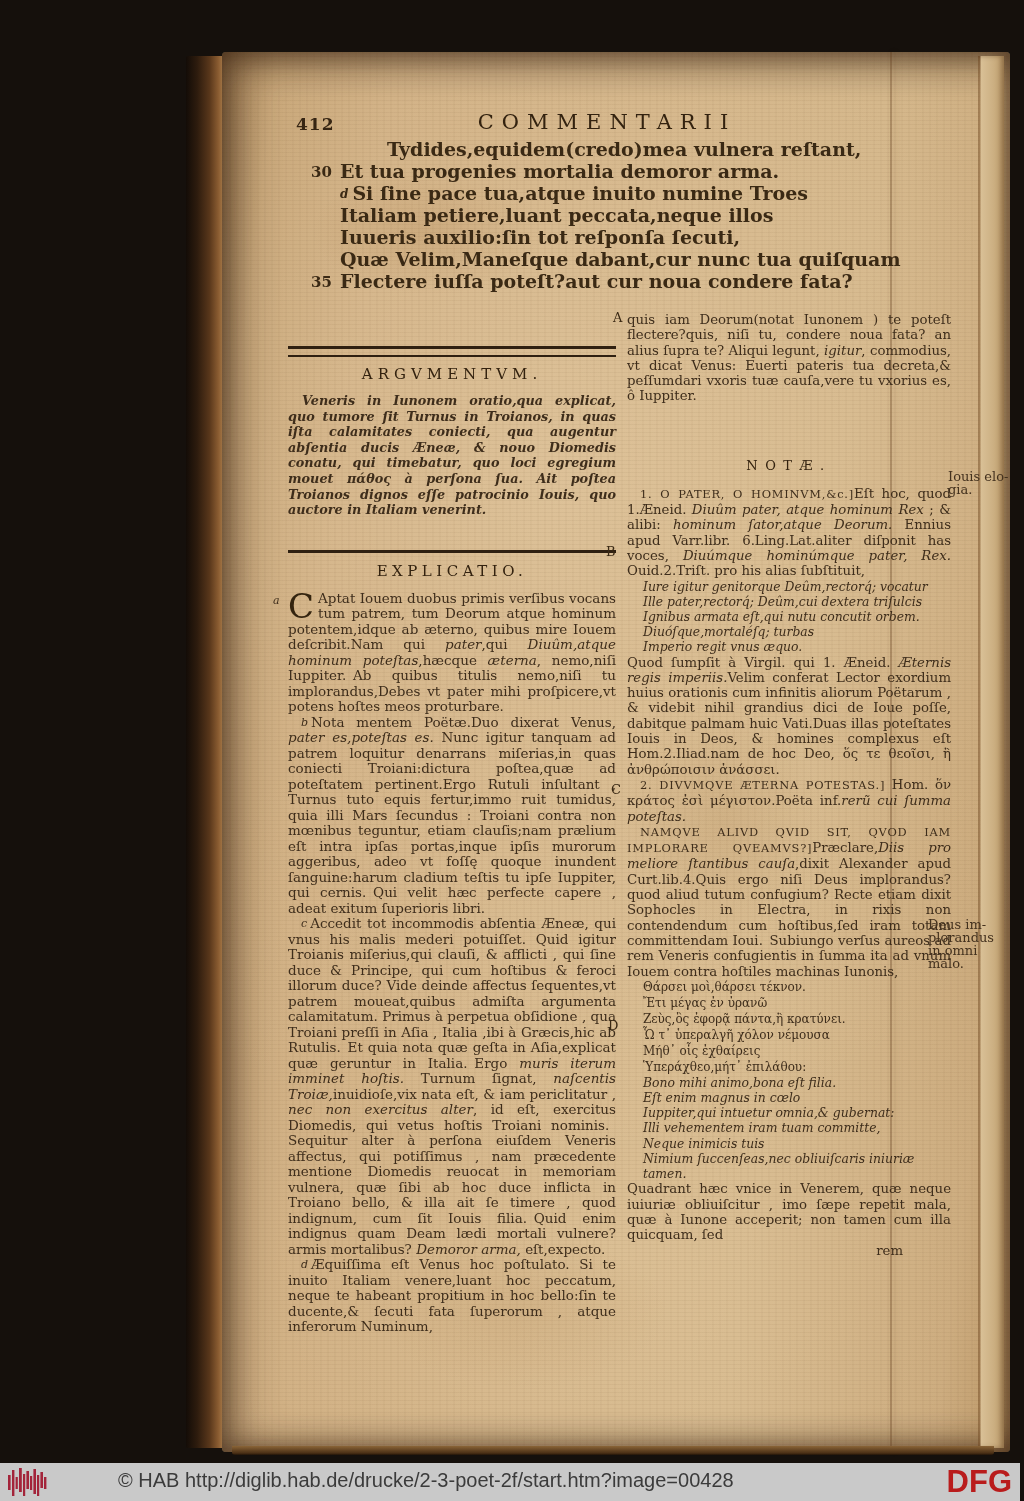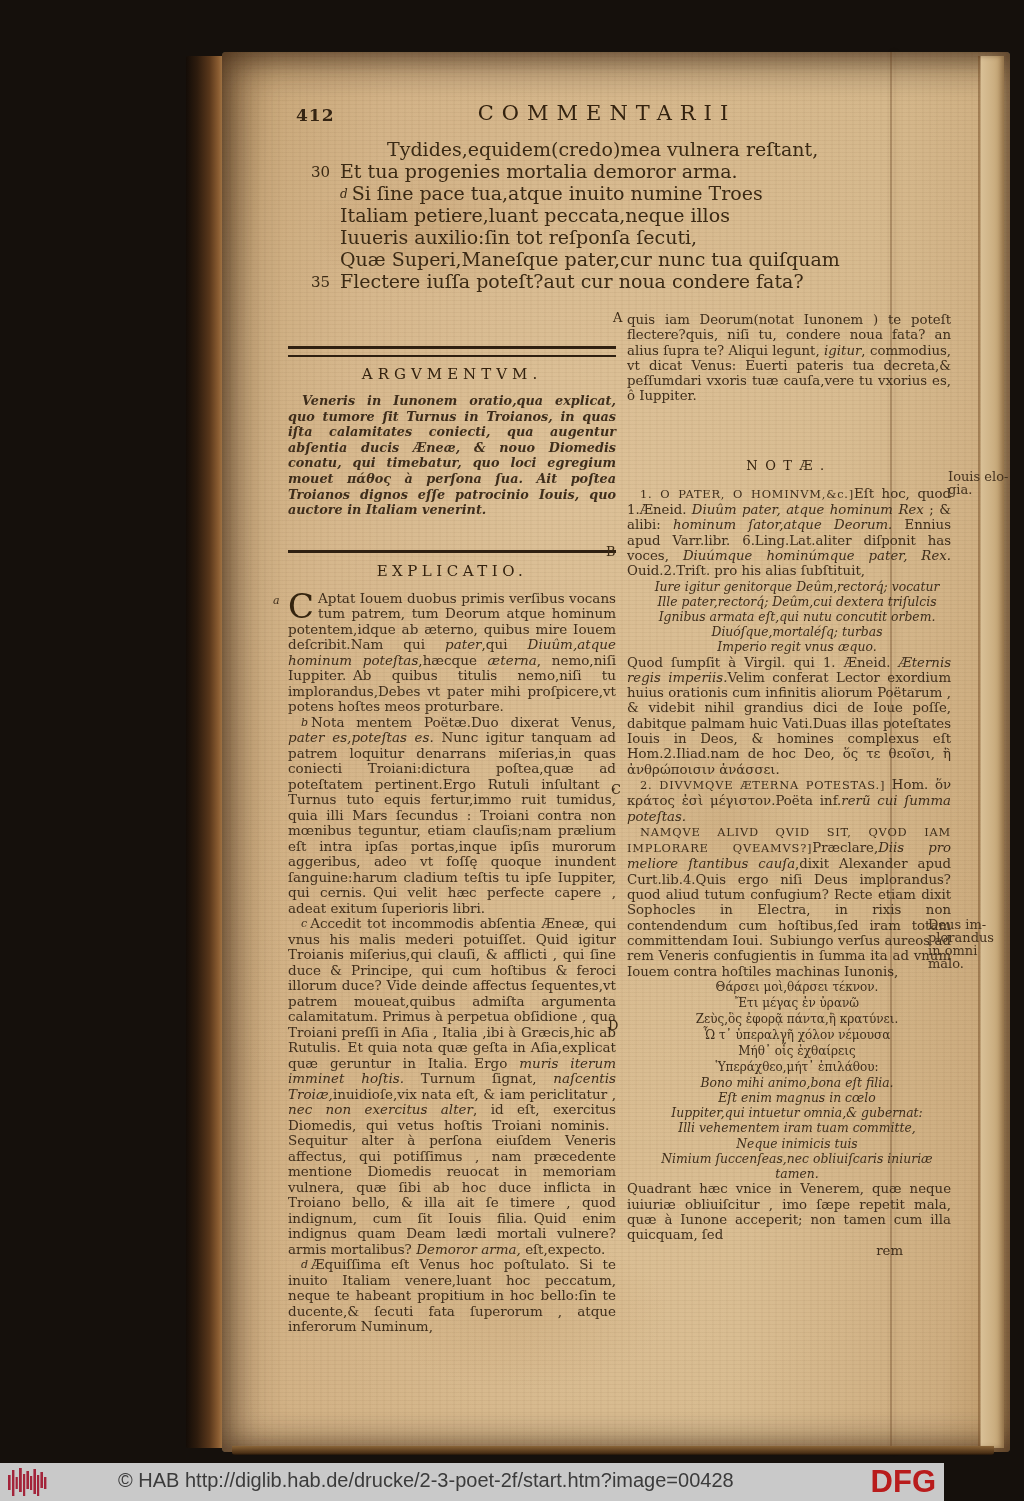--- a/index.html
+++ b/index.html
@@ -49,27 +49,27 @@
   .fore-edge{
     position:absolute;left:756px;top:4px;width:26px;height:1392px;
     background:linear-gradient(90deg, rgba(120,80,40,.45) 0 2px, #d9c096 3px, #cdb184 55%, #bf9e6d 100%);
     box-shadow:inset -3px 0 5px rgba(70,40,15,.4);
   }
   .page-bottom-edge{
     position:absolute;left:232px;top:1446px;width:762px;height:9px;
     background:linear-gradient(180deg,#8a6437,#4a2f15 80%,#211408);border-radius:0 0 3px 3px;
   }
   
-  .running-head{position:absolute;left:0;top:49px;width:100%;height:32px;}
+  .running-head{position:absolute;left:0;top:58px;width:100%;height:32px;}
   .page-num{position:absolute;left:74px;top:4px;font-size:17px;font-weight:bold;letter-spacing:1px;color:#362513;}
   .running-title{position:absolute;left:225px;top:0;width:320px;text-align:center;
     font-size:21px;letter-spacing:8px;color:#33220f;}
   
   .verse{position:absolute;left:85px;top:87px;width:560px;font-size:19px;line-height:21.8px;color:#3a2914;}
-  .vline{position:relative;padding-left:33px;white-space:nowrap;}
+  .vline{position:relative;padding-left:33px;white-space:nowrap;font-weight:bold;}
   .vline.first{padding-left:80px;}
   .vnum{position:absolute;left:4px;top:1px;font-size:15px;}
   .vref{font-size:12px;font-style:italic;margin-right:4px;vertical-align:2px;}
   
   .col{position:absolute;color:#3e2d1b;}
   .col-left{left:66px;top:290px;width:328px;}
   .col-right{left:405px;top:260px;width:324px;}
   .para{margin:0;text-align:justify;font-size:13.3px;line-height:15.3px;}
   .col-left .para{font-size:13.5px;line-height:15.5px;}
   .indent{text-indent:13px;}
@@ -80,31 +80,31 @@
   .pref{font-size:11px;font-style:italic;margin-right:3px;vertical-align:1px;}
   .ref-outside{position:absolute;left:-15px;margin-top:2px;font-size:11px;font-style:italic;}
   .dropcap{float:left;font-size:34px;line-height:29px;padding:1px 4px 0 0;color:#34240f;}
   .rule-double{margin-top:4px;height:6px;border-top:3px solid #2f2011;border-bottom:2px solid #2f2011;}
   .rule-single{margin-top:32px;height:3px;background:#2f2011;}
   .lhead{text-align:center;color:#33220f;}
   .lhead.arg{margin:8px 0 10px;font-size:15px;letter-spacing:5px;}
   .lhead.expl{margin:9px 0 11px;font-size:15px;letter-spacing:4.5px;}
   .lhead.notae{margin:54px 0 13px;font-size:13px;letter-spacing:7.5px;}
   .arg-body{font-style:italic;font-size:12.8px;line-height:15.6px;text-align:justify;text-indent:14px;font-weight:bold;}
-  .quote{padding-left:16px;font-style:italic;font-size:12.4px;line-height:15.2px;text-align:center;}
+  .quote{padding-left:16px;font-style:italic;font-size:12.4px;line-height:15.2px;}
   .quote.greek{font-style:normal;font-size:12px;line-height:16px;}
   .catchword{text-align:right;padding-right:48px;font-size:13.3px;margin-top:1px;}
   
   .mletter{position:absolute;font-size:13px;color:#3a2914;}
   .mA{left:391px;top:258px;} .mB{left:384px;top:492px;} .mC{left:389px;top:730px;} .mD{left:386px;top:966px;}
   .mnote{position:absolute;font-size:13px;line-height:13px;color:#43311e;}
   .mn1{left:726px;top:418px;} .mn2{left:706px;top:866px;}
   
   .footer-bar{
-    position:absolute;left:0;top:1463px;width:944px;height:38px;background:#c9c9c9;
+    position:absolute;left:0;top:1463px;width:1020px;height:38px;background:#c9c9c9;
     font-family:"Liberation Sans","DejaVu Sans",sans-serif;
   }
   .hab-logo{position:absolute;left:7px;top:3px;}
   .copyright{position:absolute;left:118px;top:6px;font-size:20px;color:#3b3b3b;white-space:nowrap;}
   .dfg-logo{position:absolute;right:8px;top:1px;font-size:31px;font-weight:bold;letter-spacing:0px;color:#b91c1c;}
 </style>
 </head>
 <body>
 
 <div class="spine-edge"></div>
@@ -131,21 +131,21 @@
     <div class="vline">
       <span class="vnum"></span><span class="vref">d</span><span class="vtext">Si ſine pace tua,atque inuito numine Troes</span>
     </div>
     <div class="vline">
       <span class="vnum"></span><span class="vtext">Italiam petiere,luant peccata,neque illos</span>
     </div>
     <div class="vline">
       <span class="vnum"></span><span class="vtext">Iuueris auxilio:ſin tot reſponſa ſecuti,</span>
     </div>
     <div class="vline">
-      <span class="vnum"></span><span class="vtext">Quæ Superi,Maneſque pater,cur nunc tua quiſquam</span>
+      <span class="vnum"></span><span class="vtext">Quæ Velim,Maneſque dabant,cur nunc tua quiſquam</span>
     </div>
     <div class="vline">
       <span class="vnum">35</span><span class="vtext">Flectere iuſſa poteſt?aut cur noua condere fata?</span>
     </div>
   </div>
 
   <div class="col col-left">
     <div class="rule-double"></div>
     <div class="lhead arg">ARGVMENTVM.</div>
     <div class="arg-body">Veneris in Iunonem oratio,qua explicat, quo tumore ſit Turnus in Troianos, in quas iſta calamitates coniecti, qua augentur abſentia ducis Æneæ, &amp; nouo Diomedis conatu, qui timebatur, quo loci egregium mouet πάθος à perſona ſua.  Ait poſtea Troianos dignos eſſe patrocinio Iouis, quo auctore in Italiam venerint.</div>

